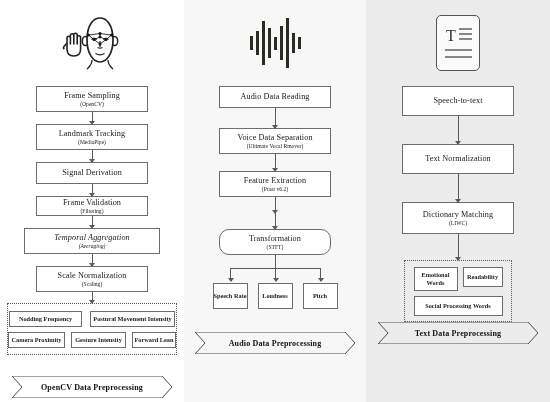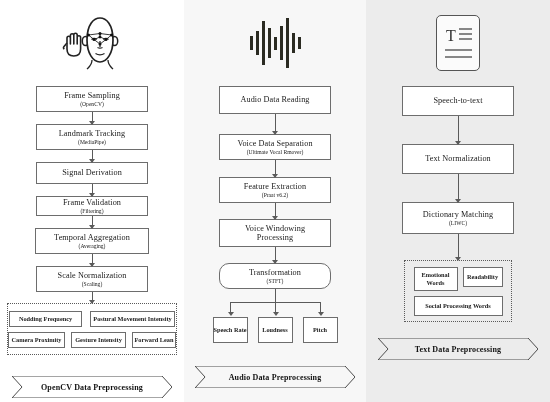--- a/index.html
+++ b/index.html
@@ -151,21 +151,21 @@
         <span class="t1">Signal Derivation</span>
       </div>
       <div class="arrow" style="height:12px;"></div>
 
       <div class="box" style="width:112px;height:20px;">
         <span class="t1">Frame Validation</span>
         <span class="t2">(Filtering)</span>
       </div>
       <div class="arrow" style="height:12px;"></div>
 
-      <div class="box" style="width:114px;height:26px;">
+      <div class="box" style="width:136px;height:26px;font-style:italic;">
         <span class="t1">Temporal Aggregation</span>
         <span class="t2">(Averaging)</span>
       </div>
       <div class="arrow" style="height:12px;"></div>
 
       <div class="box" style="width:112px;height:26px;">
         <span class="t1">Scale Normalization</span>
         <span class="t2">(Scaling)</span>
       </div>
       <div class="arrow" style="height:11px;"></div>
@@ -212,40 +212,37 @@
         <i style="height:13px;"></i>
         <i style="height:34px;"></i>
         <i style="height:50px;"></i>
         <i style="height:20px;"></i>
         <i style="height:12px;"></i>
       </div>
     </div>
 
     <div class="flow">
 
-      <div class="box" style="width:112px;height:28px;">
+      <div class="box" style="width:112px;height:22px;">
         <span class="t1">Audio Data Reading</span>
       </div>
       <div class="arrow" style="height:20px;"></div>
 
       <div class="box" style="width:112px;height:26px;">
         <span class="t1">Voice Data Separation</span>
         <span class="t2">(Ultimate Vocal Rmover)</span>
       </div>
       <div class="arrow" style="height:17px;"></div>
 
       <div class="box" style="width:112px;height:26px;">
         <span class="t1">Feature Extraction</span>
         <span class="t2">(Praat v6.2)</span>
       </div>
       <div class="arrow" style="height:16px;"></div>
 
-      <div class="box two-line" style="width:112px;height:28px;">
-        <span class="t1" style="max-width:86px;">Voice Windowing Processing</span>
-      </div>
       <div class="arrow" style="height:16px;"></div>
 
       <div class="box" style="width:112px;height:26px;border-radius:10px;">
         <span class="t1">Transformation</span>
         <span class="t2">(STFT)</span>
       </div>
 
       <div class="split" style="width:126px;height:28px;">
         <div class="vline" style="left:63px;top:0;height:13px;"></div>
         <div class="hline" style="left:18px;top:13px;width:90px;"></div>
@@ -320,21 +317,21 @@
             <span>Readability</span>
           </div>
         </div>
         <div class="chips-row">
           <div class="chip" style="width:89px;height:20px;">
             <span>Social Processing Words</span>
           </div>
         </div>
       </div>
 
-      <div class="banner" style="width:160px;margin-top:16px;">
+      <div class="banner" style="width:160px;">
         <svg viewBox="0 0 160 22" preserveAspectRatio="none" width="160" height="22">
           <polygon points="0,0 150,0 160,11 150,22 0,22 10,11" fill="#ececec" stroke="#4d4d4d" stroke-width="1"></polygon>
         </svg>
         <span>Text Data Preprocessing</span>
       </div>
     </div>
   </div>
 
 </div>
 

